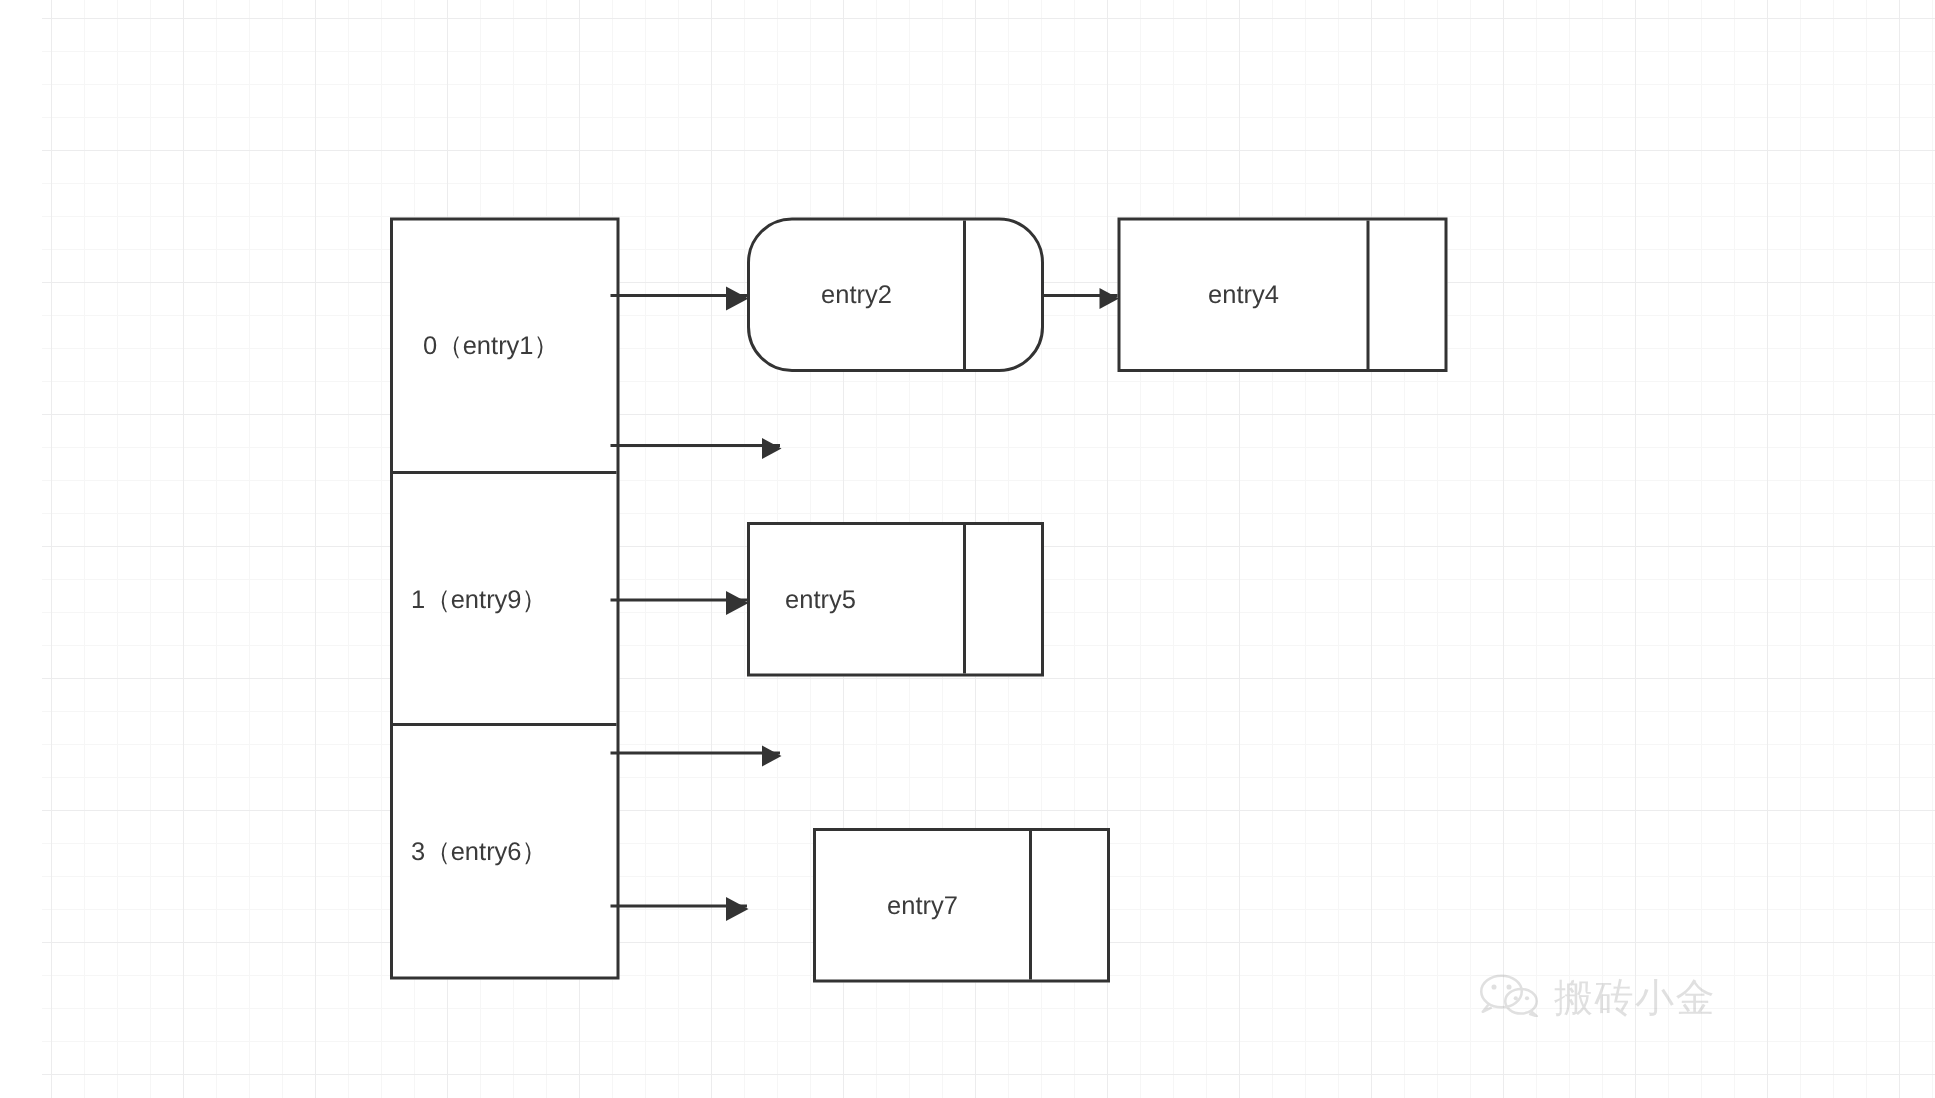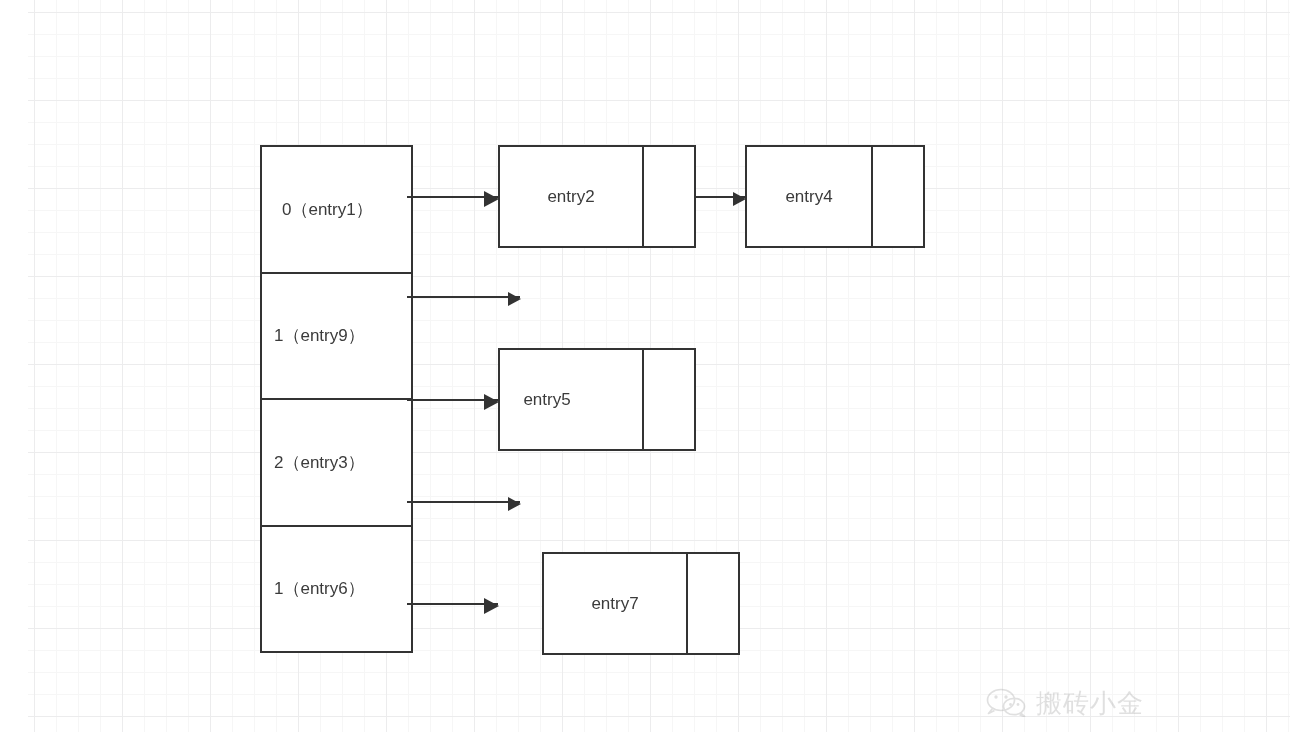--- a/index.html
+++ b/index.html
@@ -112,21 +112,21 @@
     border-left-width: 13px;
     border-top-width: 7px;
     border-bottom-width: 7px;
     top: -6px;
   }
 
   
   #watermark {
     position: absolute;
     left: 985px;
-    top: 686px;
+    top: 648px;
     display: flex;
     align-items: center;
     gap: 9px;
     opacity: 0.30;
     user-select: none;
   }
   #watermark .wm-text {
     font-size: 26px;
     color: #9a9a9a;
     letter-spacing: 1px;
@@ -141,33 +141,30 @@
   <div id="grid"></div>
 
   <div id="array">
     <div class="slot">
       <span>0（entry1）</span>
     </div>
     <div class="slot">
       <span>1（entry9）</span>
     </div>
     <div class="slot">
-      <span>2（entry3）</span>
+      <span>3（entry6）</span>
     </div>
-    <div class="slot">
-      <span>1（entry6）</span>
-    </div>
-  </div>
-
-  <div class="bx node" style="left:498px; top:145px; width:198px; height:103px;">
+  </div>
+
+  <div class="bx node" style="left:498px; top:145px; width:198px; height:103px;border-radius:30px;">
     <div class="val">entry2</div>
     <div class="ptr"></div>
   </div>
 
-  <div class="bx node" style="left:745px; top:145px; width:180px; height:103px;">
+  <div class="bx node" style="left:745px; top:145px; width:220px; height:103px;">
     <div class="val">entry4</div>
     <div class="ptr"></div>
   </div>
 
   <div class="bx node" style="left:498px; top:348px; width:198px; height:103px;gap:48px;">
     <div class="val">entry5</div>
     <div class="ptr"></div>
   </div>
 
   <div class="bx node" style="left:498px; top:552px; width:198px; height:103px;margin-left:44px;">

